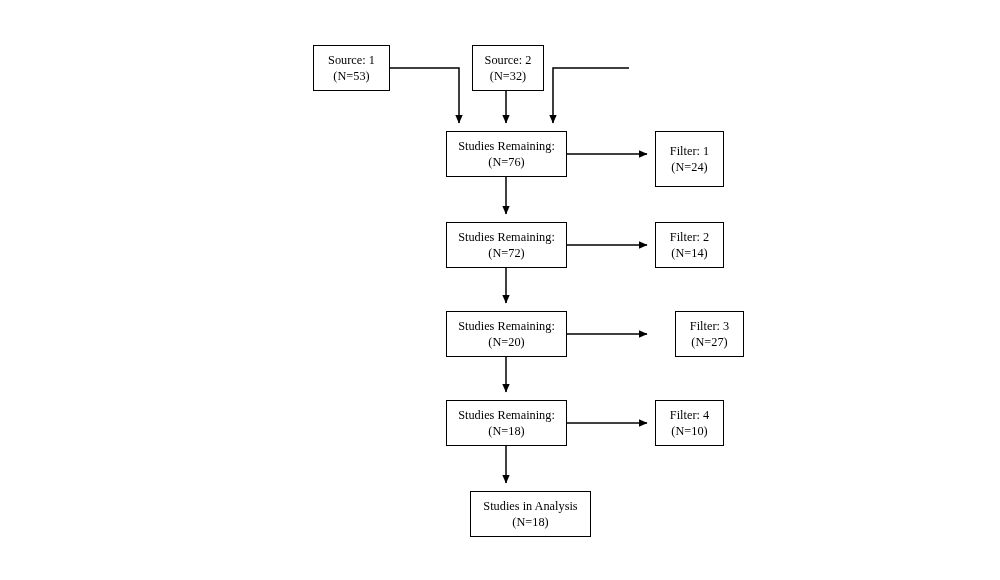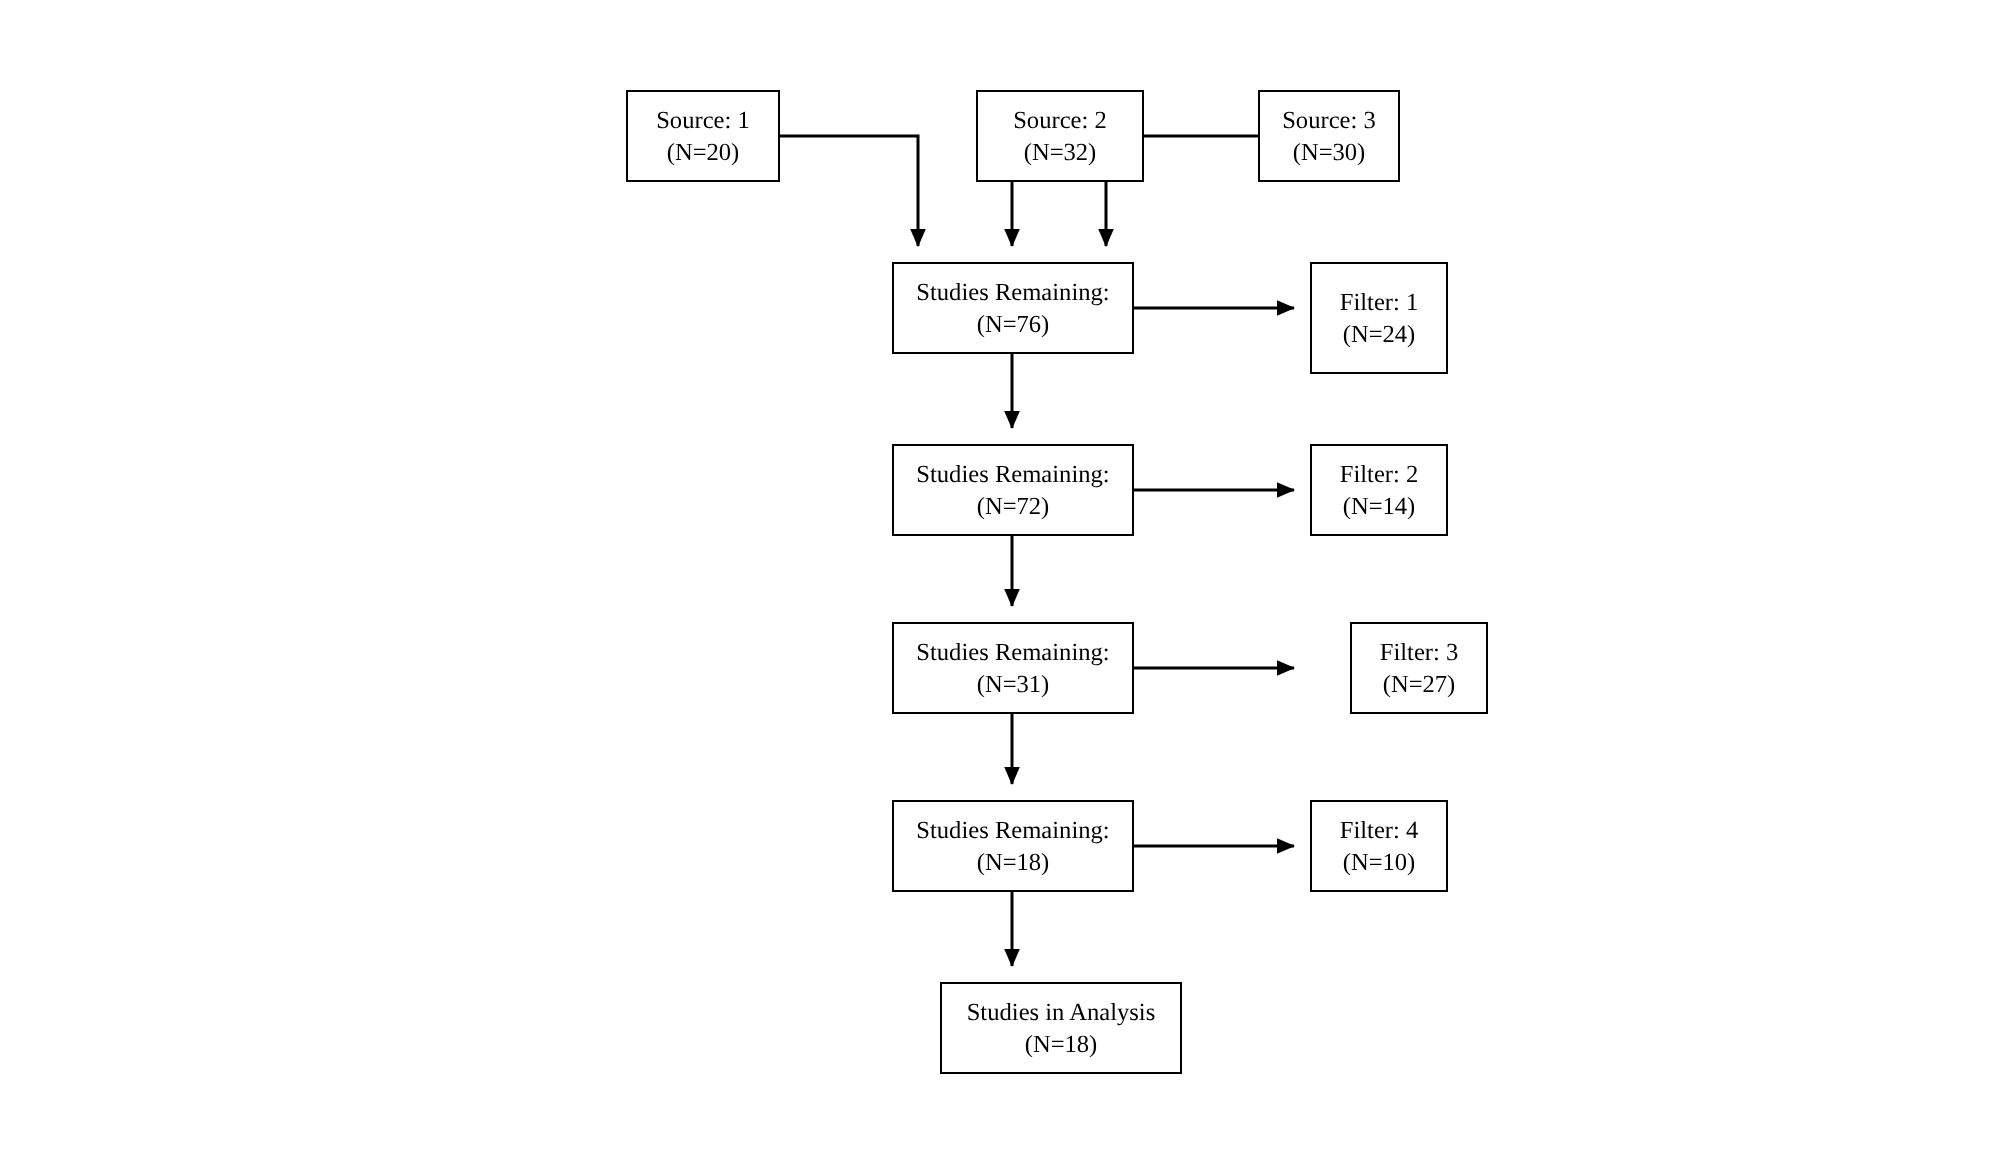--- a/index.html
+++ b/index.html
@@ -74,46 +74,42 @@
 
       <path d="M 506 177 L 506 214" marker-end="url(#arrowhead)"></path>
       <path d="M 506 268 L 506 303" marker-end="url(#arrowhead)"></path>
       <path d="M 506 357 L 506 392" marker-end="url(#arrowhead)"></path>
       <path d="M 506 446 L 506 483" marker-end="url(#arrowhead)"></path>
     </g>
   </svg>
 
   <div class="node" style="left:313px; top:45px; width:77px; height:46px;">
     <span class="line1">Source: 1</span>
-    <span class="line2">(N=20)</span>
+    <span class="line2">(N=53)</span>
   </div>
 
-  <div class="node" style="left:488px; top:45px; width:84px; height:46px;justify-content:center;">
+  <div class="node" style="left:472px; top:45px; width:72px; height:46px;justify-content:center;">
     <span class="line1">Source: 2</span>
     <span class="line2">(N=32)</span>
   </div>
 
-  <div class="node" style="left:629px; top:45px; width:71px; height:46px;">
-    <span class="line1">Source: 3</span>
-    <span class="line2">(N=30)</span>
-  </div>
 
   <div class="node" style="left:446px; top:131px; width:121px; height:46px;">
     <span class="line1">Studies Remaining:</span>
     <span class="line2">(N=76)</span>
   </div>
 
   <div class="node" style="left:446px; top:222px; width:121px; height:46px;">
     <span class="line1">Studies Remaining:</span>
     <span class="line2">(N=72)</span>
   </div>
 
   <div class="node" style="left:446px; top:311px; width:121px; height:46px;">
     <span class="line1">Studies Remaining:</span>
-    <span class="line2">(N=31)</span>
+    <span class="line2">(N=20)</span>
   </div>
 
   <div class="node" style="left:446px; top:400px; width:121px; height:46px;">
     <span class="line1">Studies Remaining:</span>
     <span class="line2">(N=18)</span>
   </div>
 
   <div class="node" style="left:470px; top:491px; width:121px; height:46px;">
     <span class="line1">Studies in Analysis</span>
     <span class="line2">(N=18)</span>

